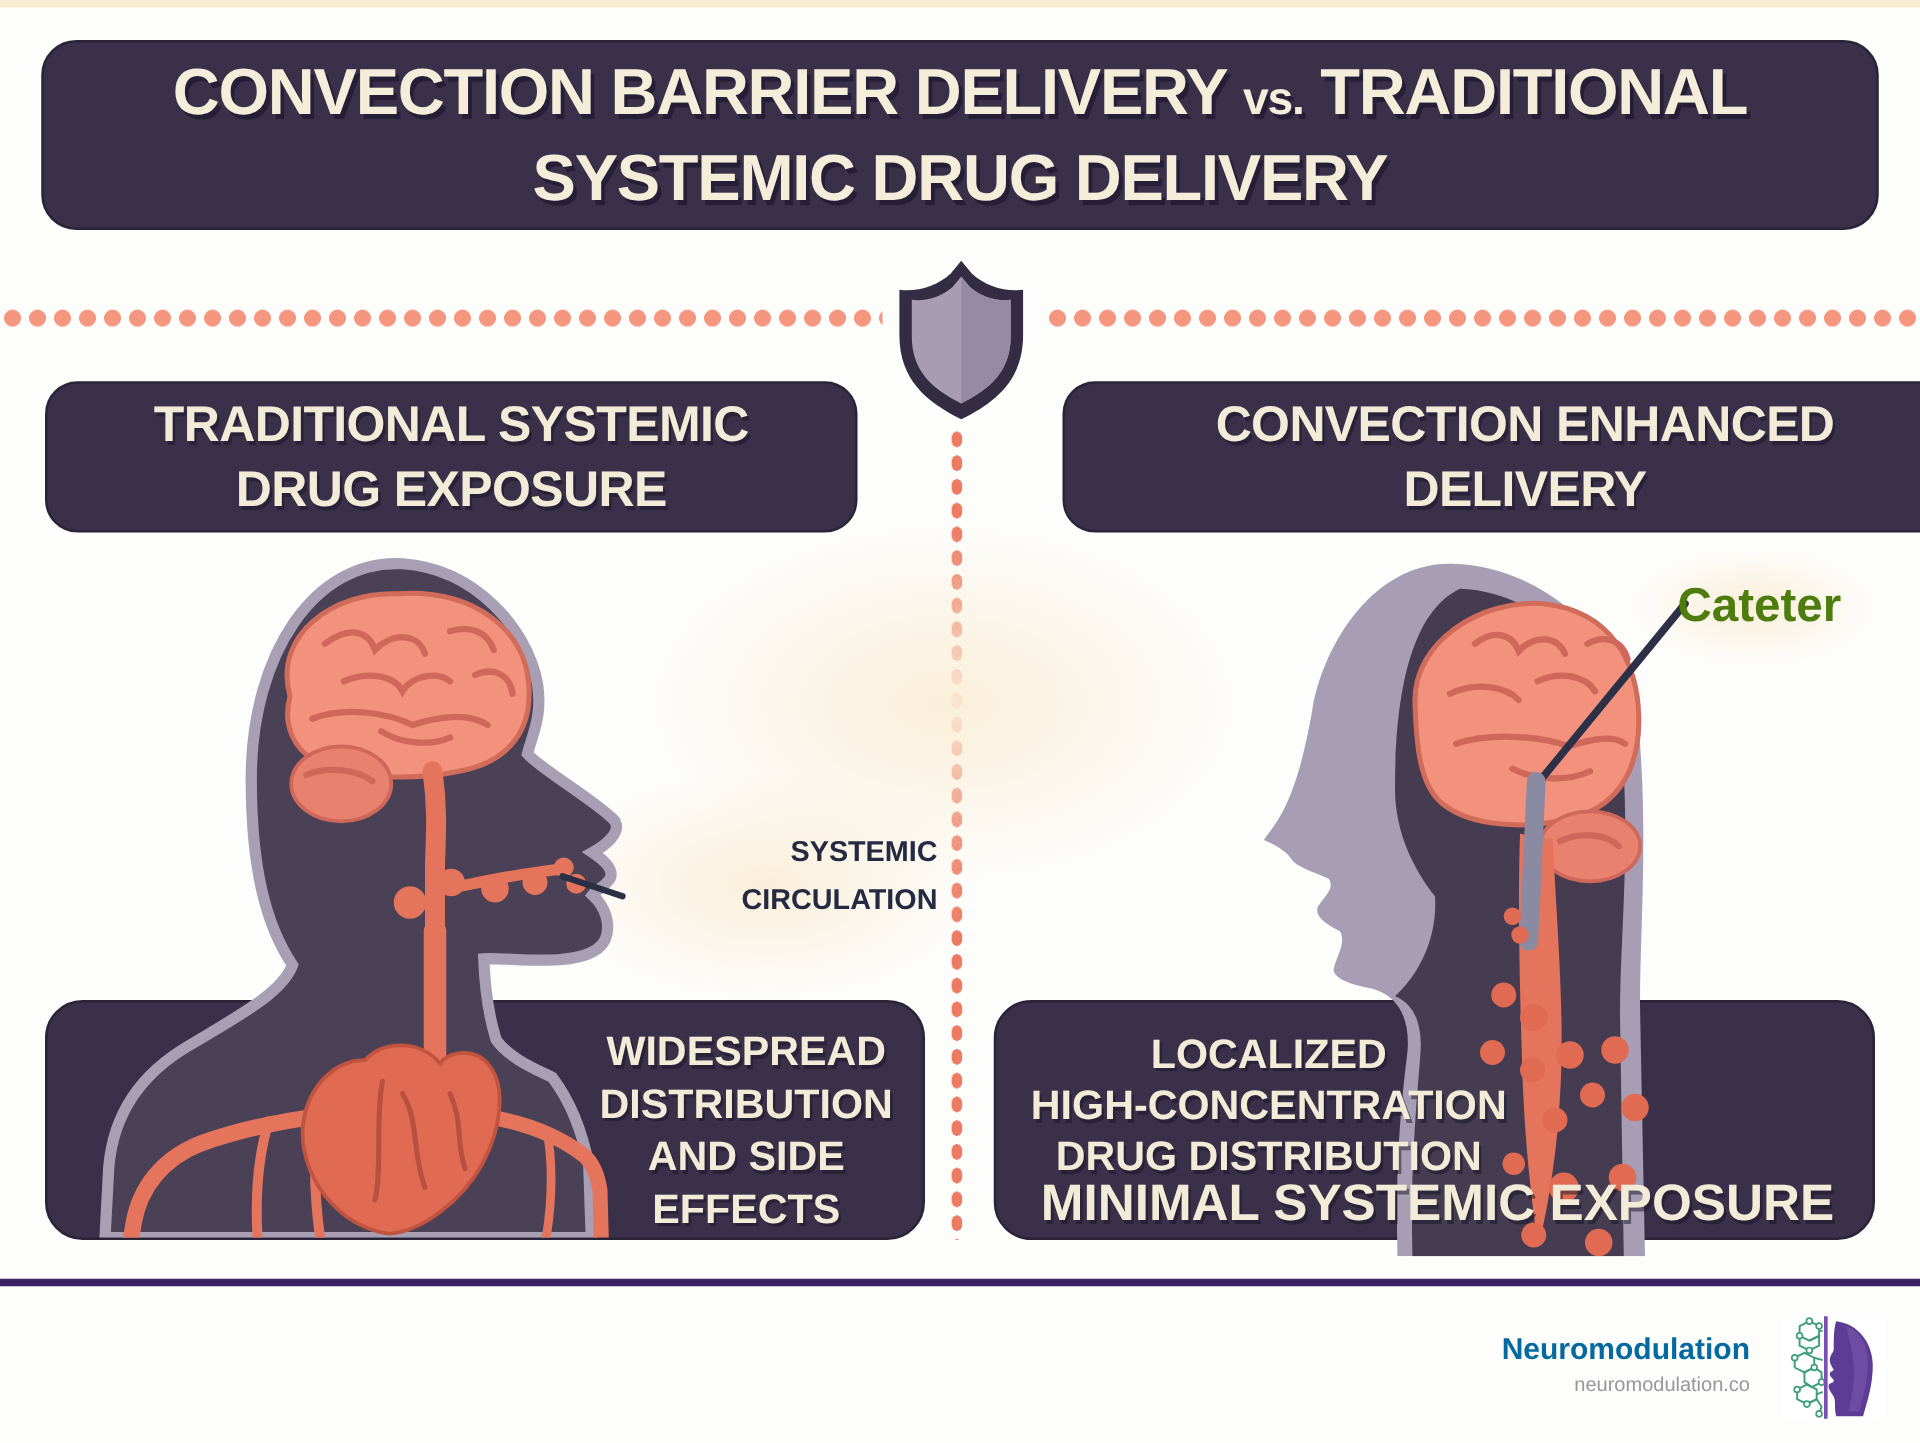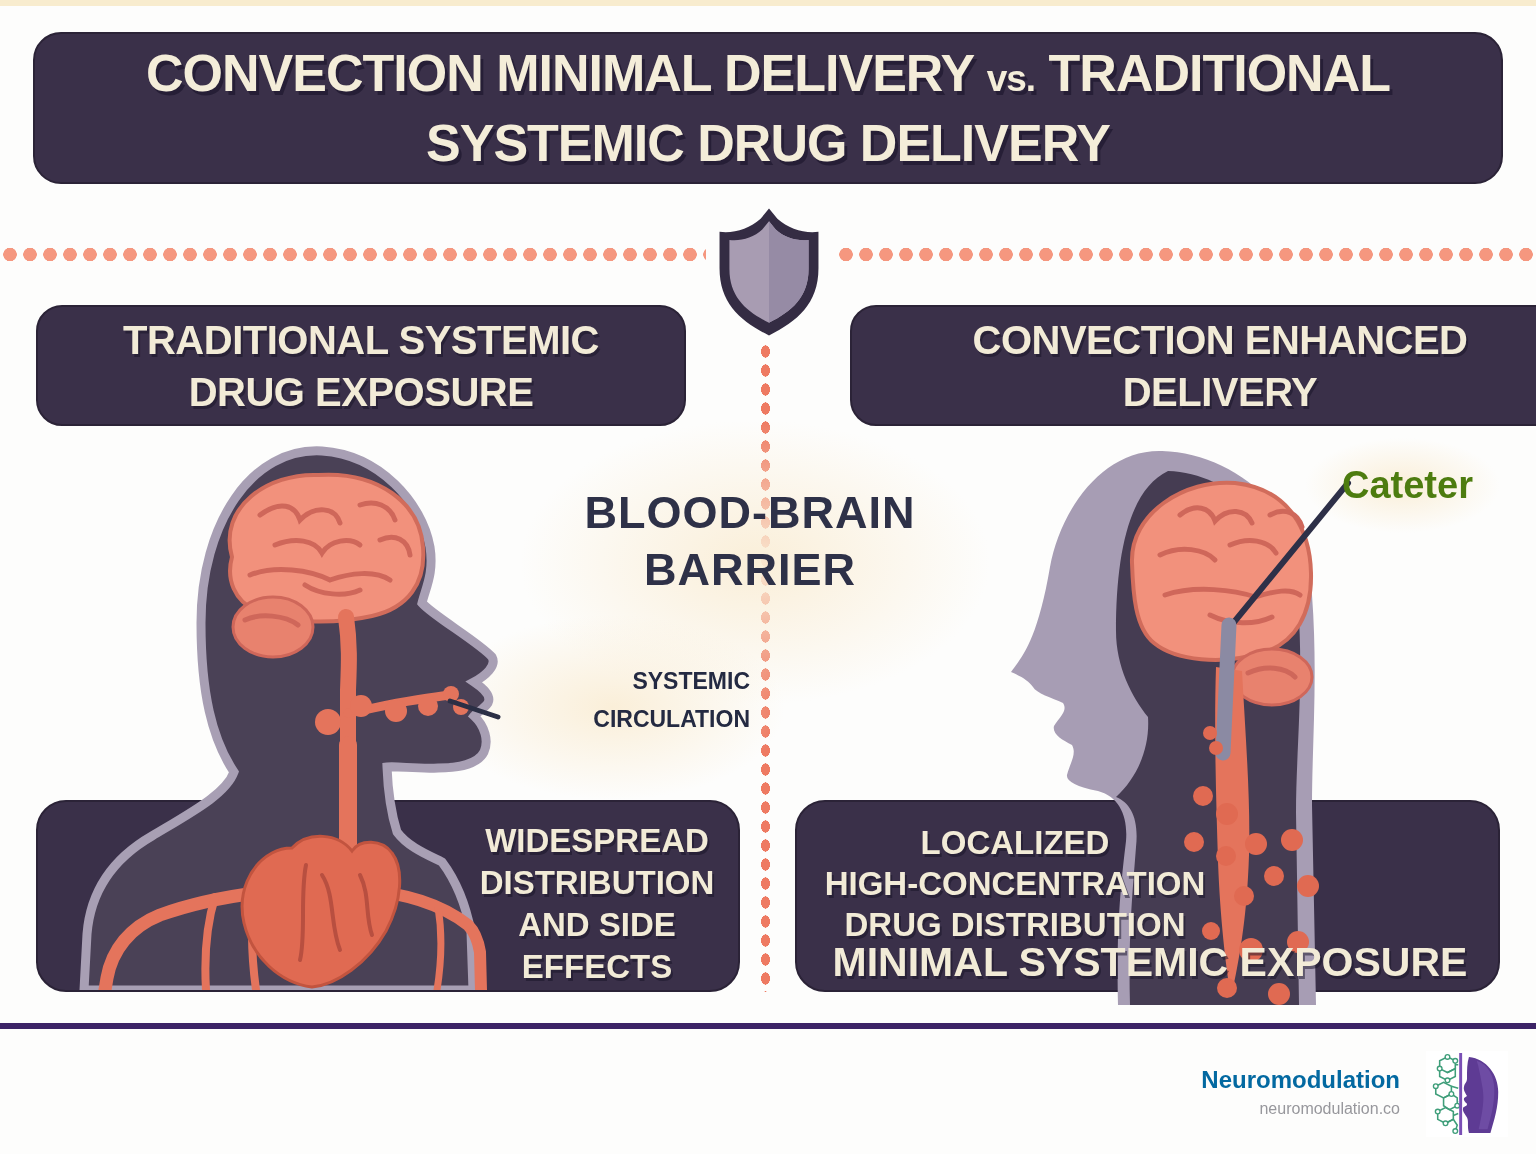--- a/index.html
+++ b/index.html
@@ -66,21 +66,21 @@
 </style>
 </head>
 <body>
 
 <div class="poster">
 
   <div class="top-strip"></div>
 
   <div class="dark-box title-banner">
     <div class="title-line">
-      <span>CONVECTION MINIMAL DELIVERY</span>
+      <span>CONVECTION BARRIER DELIVERY</span>
       <span class="title-vs">vs.</span>
       <span>TRADITIONAL</span>
     </div>
     <div class="title-line">SYSTEMIC DRUG DELIVERY</div>
   </div>
 
   <div class="h-dots h-dots-left"></div>
   <div class="h-dots h-dots-right"></div>
 
   <div class="shield">
@@ -207,24 +207,20 @@
         <circle cx="294" cy="431" r="10"></circle>
         <circle cx="328" cy="441" r="11"></circle>
       <circle cx="231" cy="486" r="9"></circle>
         <circle cx="271" cy="505" r="12"></circle>
         <circle cx="318" cy="497" r="11"></circle>
       <circle cx="247" cy="543" r="10"></circle>
         <circle cx="299" cy="549" r="11"></circle>
     </g>
   </svg>
 
-  <div class="bbb-text">
-    <div>BLOOD-BRAIN</div>
-    <div>BARRIER</div>
-  </div>
   <div class="circ-label">
     <div>SYSTEMIC</div>
     <div>CIRCULATION</div>
   </div>
   <div class="cat-label">Cateter</div>
 
   <div class="outcome-text outcome-right-text">
     <div>LOCALIZED</div>
     <div>HIGH-CONCENTRATION</div>
     <div>DRUG DISTRIBUTION</div>

